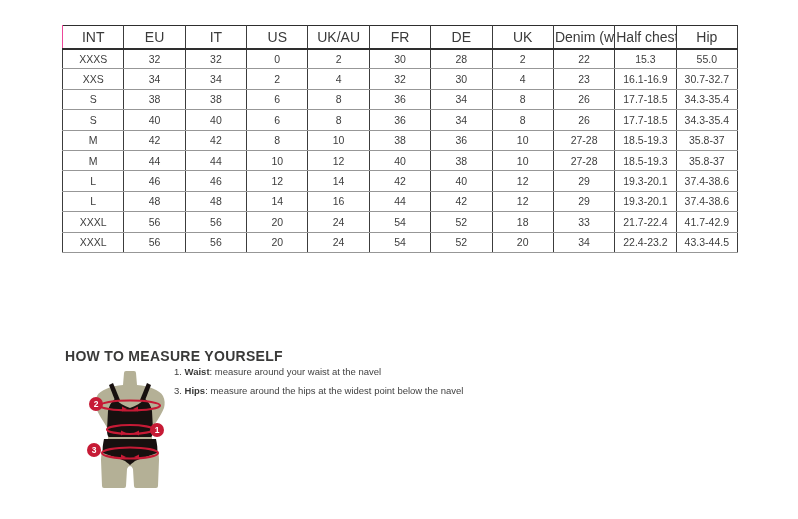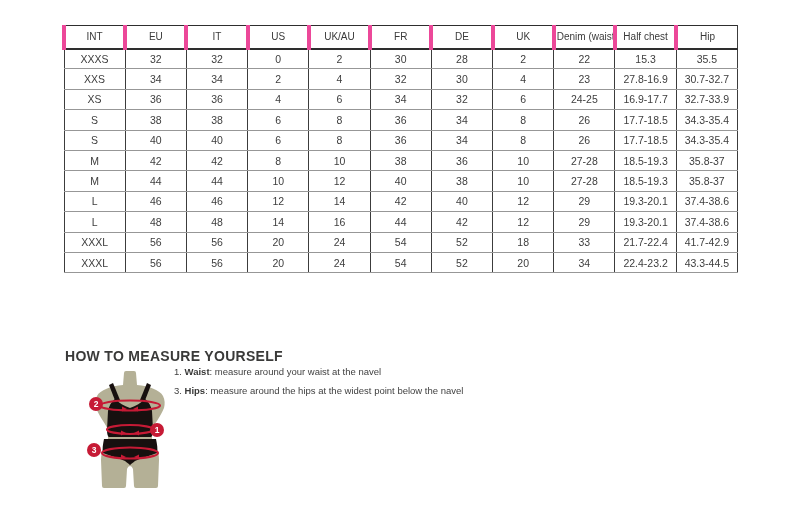--- a/index.html
+++ b/index.html
@@ -18,25 +18,25 @@
     position: absolute;
     left: 62px; top: 25px;
     width: 676px;
     border-collapse: collapse;
     table-layout: fixed;
     border: 1.5px solid #2e2e2e;
   }
   table.size-table th {
     height: 23px;
     font-weight: normal;
-    font-size: 10px;
+    font-size: 14px;
     color: #3a3a3a;
     text-align: center;
     vertical-align: middle;
-    border-left: 4px solid #ec4899;
+    border-left: 1px solid #ec4899;
     border-right: 1px solid #3c3c3c;
     border-bottom: 2px solid #2e2e2e;
     padding: 0 1px;
     white-space: nowrap;
     overflow: hidden;
   }
   table.size-table td {
     height: 20.4px;
     font-size: 10.5px;
     color: #3d3d3d;
@@ -100,47 +100,34 @@
           <td>XXXS</td>
           <td>32</td>
           <td>32</td>
           <td>0</td>
           <td>2</td>
           <td>30</td>
           <td>28</td>
           <td>2</td>
           <td>22</td>
           <td>15.3</td>
-          <td>35.5</td>
+          <td>55.0</td>
         </tr>
         <tr>
           <td>XXS</td>
           <td>34</td>
           <td>34</td>
           <td>2</td>
           <td>4</td>
           <td>32</td>
           <td>30</td>
           <td>4</td>
           <td>23</td>
-          <td>27.8-16.9</td>
+          <td>16.1-16.9</td>
           <td>30.7-32.7</td>
-        </tr>
-        <tr>
-          <td>XS</td>
-          <td>36</td>
-          <td>36</td>
-          <td>4</td>
-          <td>6</td>
-          <td>34</td>
-          <td>32</td>
-          <td>6</td>
-          <td>24-25</td>
-          <td>16.9-17.7</td>
-          <td>32.7-33.9</td>
         </tr>
         <tr>
           <td>S</td>
           <td>38</td>
           <td>38</td>
           <td>6</td>
           <td>8</td>
           <td>36</td>
           <td>34</td>
           <td>8</td>

